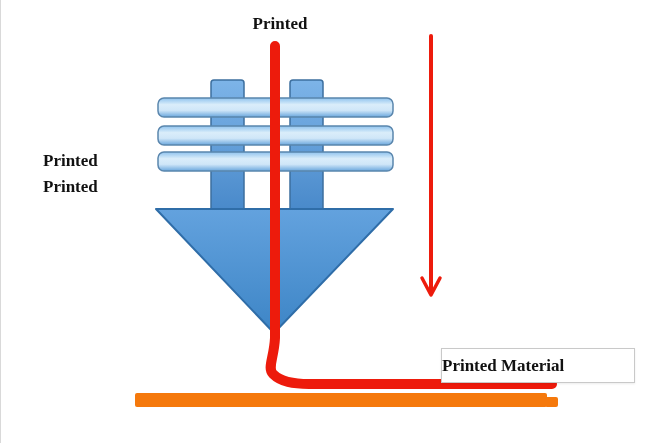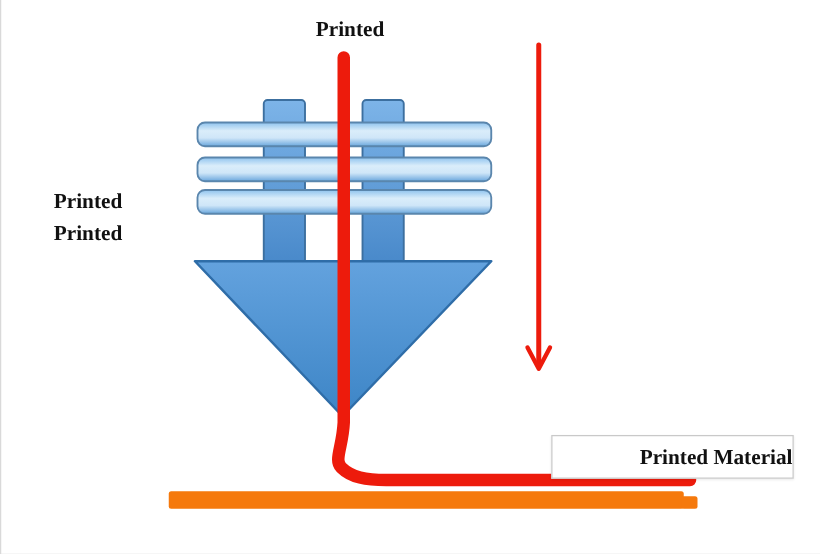--- a/index.html
+++ b/index.html
@@ -45,21 +45,21 @@
     position: absolute;
     left: 440px;
     top: 348px;
     width: 192px;
     height: 33px;
     background: #ffffff;
     border: 1px solid #c9c9c9;
     box-shadow: 0 1px 2px rgba(0,0,0,0.08);
     display: flex;
     align-items: center;
-    justify-content: flex-end;
+    justify-content: flex-start;
   }
   .label-printed-box .label {
     position: static;
   }
 </style>
 </head>
 <body>
 
 <div class="canvas">
 

